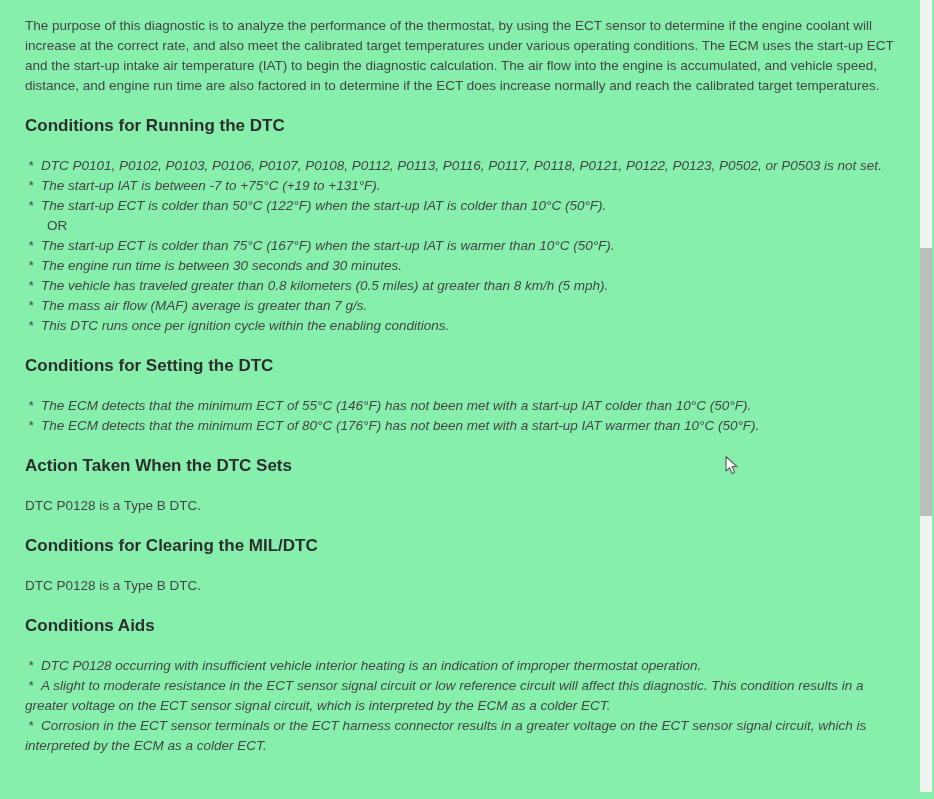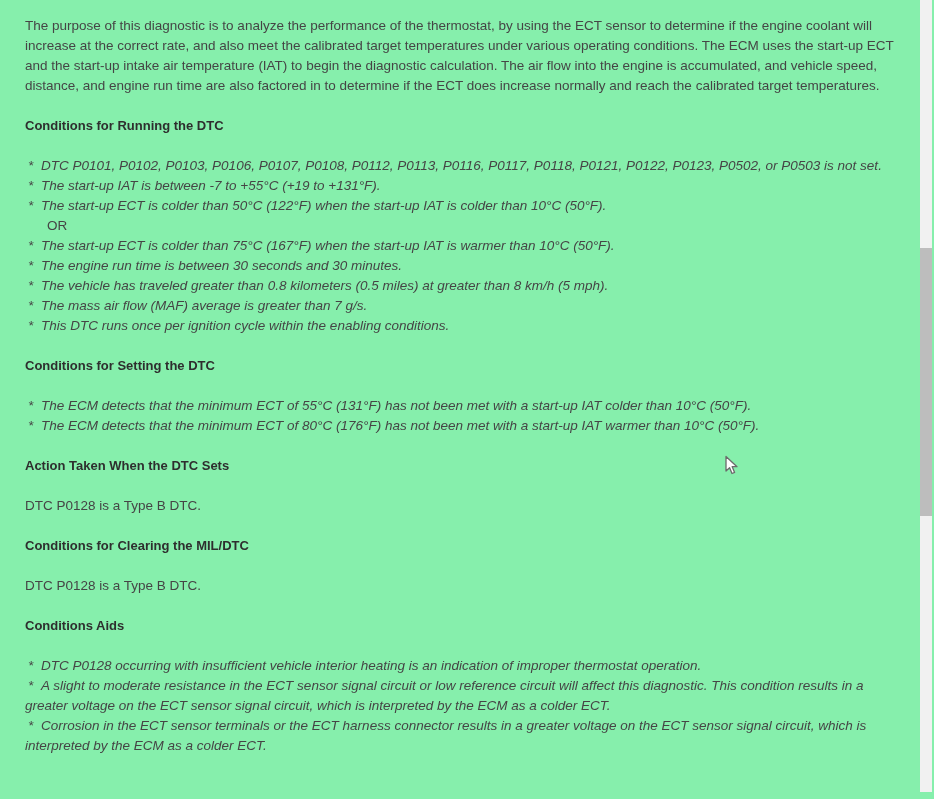--- a/index.html
+++ b/index.html
@@ -17,21 +17,21 @@
     top: 16px;
     width: 884px;
     font-size: 13.5px;
     line-height: 20px;
     color: #454545;
     -webkit-font-smoothing: antialiased;
   }
   .block { margin: 0 0 20px 0; }
   p.block { margin-top: 0; }
   .heading {
-    font-size: 13px;
+    font-size: 17px;
     font-weight: bold;
     color: #2e2e2e;
     line-height: 20px;
   }
   .list { }
   .bullet { line-height: 20px; font-style: italic; }
   .bullet .marker {
     display: inline-block;
     margin-left: 3px;
     width: 13px;
@@ -70,33 +70,33 @@
 <body>
 
 <div class="page">
   <div class="content">
 
     <p class="block">The purpose of this diagnostic is to analyze the performance of the thermostat, by using the ECT sensor to determine if the engine coolant will increase at the correct rate, and also meet the calibrated target temperatures under various operating conditions. The ECM uses the start-up ECT and the start-up intake air temperature (IAT) to begin the diagnostic calculation. The air flow into the engine is accumulated, and vehicle speed, distance, and engine run time are also factored in to determine if the ECT does increase normally and reach the calibrated target temperatures.</p>
 
     <div class="block heading">Conditions for Running the DTC</div>
     <div class="block list">
       <div class="bullet"><span class="marker">*</span><span>DTC P0101, P0102, P0103, P0106, P0107, P0108, P0112, P0113, P0116, P0117, P0118, P0121, P0122, P0123, P0502, or P0503 is not set.</span></div>
-      <div class="bullet"><span class="marker">*</span><span>The start-up IAT is between -7 to +55°C (+19 to +131°F).</span></div>
+      <div class="bullet"><span class="marker">*</span><span>The start-up IAT is between -7 to +75°C (+19 to +131°F).</span></div>
       <div class="bullet"><span class="marker">*</span><span>The start-up ECT is colder than 50°C (122°F) when the start-up IAT is colder than 10°C (50°F).</span></div>
       <div class="orline">OR</div>
       <div class="bullet"><span class="marker">*</span><span>The start-up ECT is colder than 75°C (167°F) when the start-up IAT is warmer than 10°C (50°F).</span></div>
       <div class="bullet"><span class="marker">*</span><span>The engine run time is between 30 seconds and 30 minutes.</span></div>
       <div class="bullet"><span class="marker">*</span><span>The vehicle has traveled greater than 0.8 kilometers (0.5 miles) at greater than 8 km/h (5 mph).</span></div>
       <div class="bullet"><span class="marker">*</span><span>The mass air flow (MAF) average is greater than 7 g/s.</span></div>
       <div class="bullet"><span class="marker">*</span><span>This DTC runs once per ignition cycle within the enabling conditions.</span></div>
     </div>
 
     <div class="block heading">Conditions for Setting the DTC</div>
     <div class="block list">
-      <div class="bullet"><span class="marker">*</span><span>The ECM detects that the minimum ECT of 55°C (131°F) has not been met with a start-up IAT colder than 10°C (50°F).</span></div>
+      <div class="bullet"><span class="marker">*</span><span>The ECM detects that the minimum ECT of 55°C (146°F) has not been met with a start-up IAT colder than 10°C (50°F).</span></div>
       <div class="bullet"><span class="marker">*</span><span>The ECM detects that the minimum ECT of 80°C (176°F) has not been met with a start-up IAT warmer than 10°C (50°F).</span></div>
     </div>
 
     <div class="block heading">Action Taken When the DTC Sets</div>
     <p class="block">DTC P0128 is a Type B DTC.</p>
 
     <div class="block heading">Conditions for Clearing the MIL/DTC</div>
     <p class="block">DTC P0128 is a Type B DTC.</p>
 
     <div class="block heading">Conditions Aids</div>

